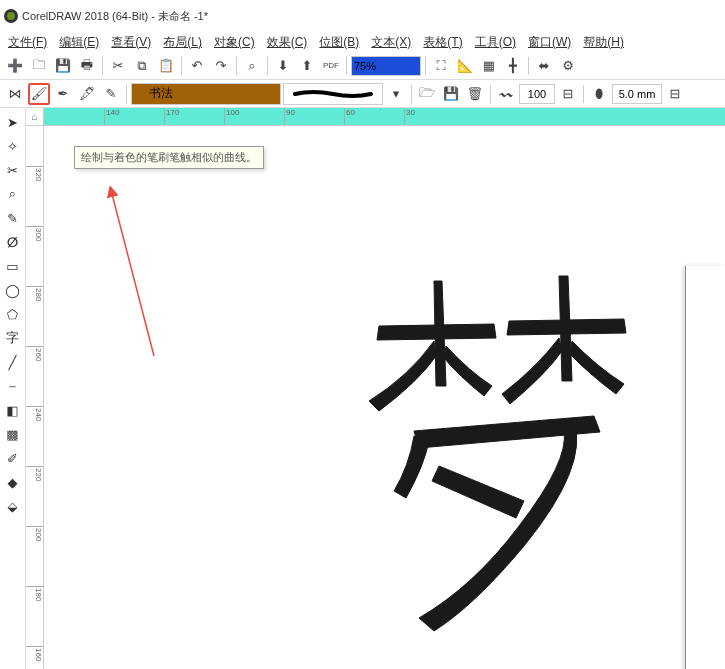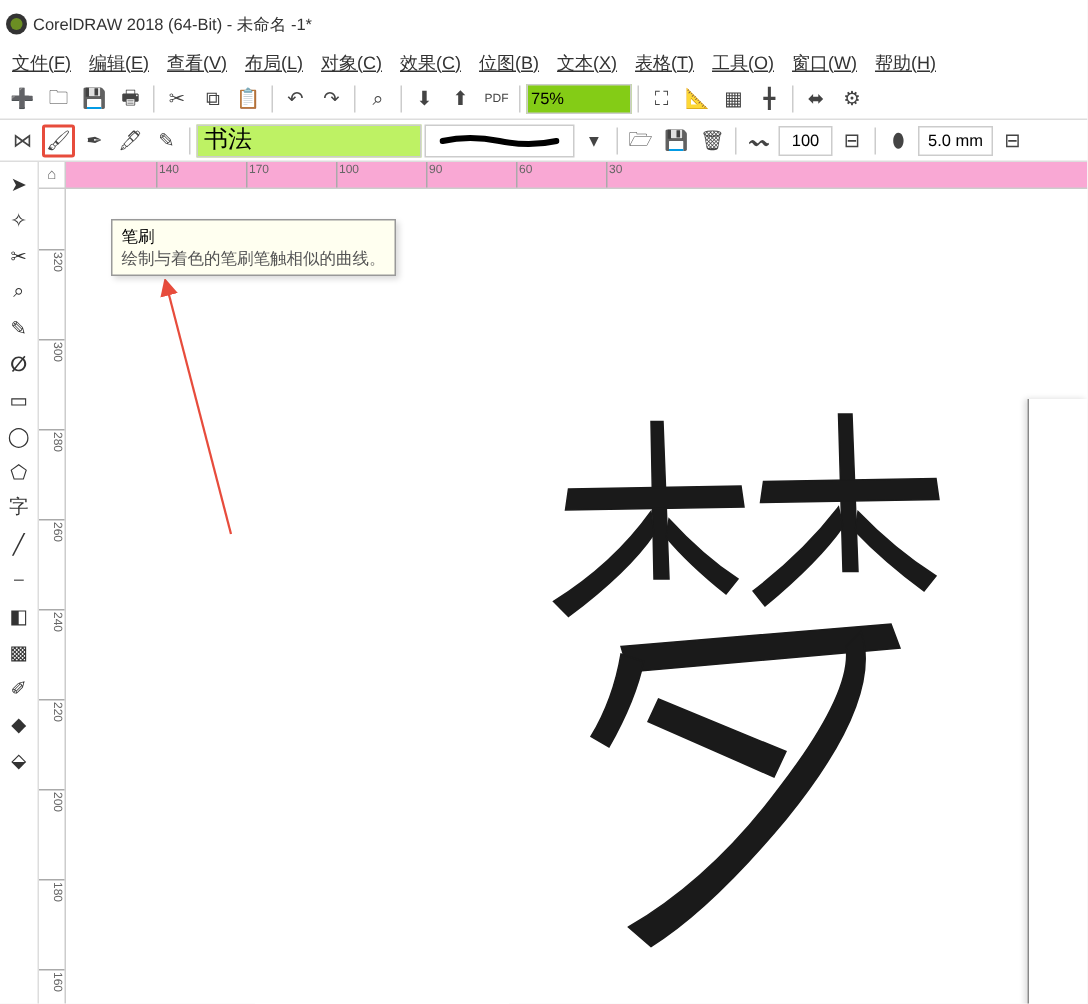--- a/index.html
+++ b/index.html
@@ -5,32 +5,32 @@
 * { margin: 0; padding: 0; box-sizing: border-box; font-family: "Microsoft YaHei", sans-serif; }
 body { width: 725px; height: 669px; background: #f0f0f0; overflow: hidden; position: relative; }
 .titlebar { height: 22px; background: #fff; display: flex; align-items: center; padding: 16px 4px; font-size: 11px; color: #333; }
 .titlebar .icon { width: 14px; height: 14px; background: #333; border-radius: 50%; margin-right: 4px; position: relative; }
 .titlebar .icon::after { content: ""; position: absolute; inset: 3px; background: #6b8e23; border-radius: 50%; }
 .menubar { height: 20px; background: #fff; display: flex; align-items: center; padding: 0 4px; font-size: 12px; color: #333; gap: 4px; text-decoration: underline; }
 .menubar span { padding: 0 4px; cursor: pointer; }
 .toolbar1, .toolbar2 { height: 28px; background: #fff; border-bottom: 1px solid #ddd; display: flex; align-items: center; padding: 0 4px; gap: 2px; }
 .tbtn { width: 22px; height: 22px; display: flex; align-items: center; justify-content: center; font-size: 13px; color: #444; cursor: pointer; }
 .sep { width: 1px; height: 18px; background: #ccc; margin: 0 2px; }
-.zoom-sel { width: 70px; height: 20px; font-size: 11px; border: 1px solid #ccc; background: #84cc16; padding: 0 2px; }
-.brush-sel { width: 150px; height: 22px; font-size: 16px; border: 1px solid #ccc; background: #bef264; padding: 0 4px; }
+.zoom-sel { width: 70px; height: 20px; font-size: 11px; border: 1px solid #ccc; background: #1d4ed8; padding: 0 2px; }
+.brush-sel { width: 150px; height: 22px; font-size: 12px; border: 1px solid #ccc; background: #a16207; padding: 0 17px; }
 .stroke-preview { width: 100px; height: 22px; border: 1px solid #ccc; background: #fff; display: flex; align-items: center; justify-content: center; }
 .stroke-preview svg { width: 80px; height: 12px; }
 .num-input { width: 36px; height: 20px; border: 1px solid #ccc; font-size: 11px; text-align: center; }
 .highlight { border: 2px solid #e74c3c; border-radius: 2px; }
 .main { display: flex; height: calc(100% - 98px); position: relative; }
 .toolbox { width: 26px; background: #fff; border-right: 1px solid #ddd; display: flex; flex-direction: column; align-items: center; padding-top: 4px; gap: 4px; }
 .tool { width: 20px; height: 20px; display: flex; align-items: center; justify-content: center; font-size: 13px; color: #333; cursor: pointer; }
 .canvas-area { flex: 1; position: relative; background: #f9f9f9; overflow: hidden; }
 .vruler { position: absolute; left: 0; top: 18px; width: 18px; bottom: 0; background: #fff; border-right: 1px solid #ccc; }
-.hruler { position: absolute; left: 18px; top: 0; right: 0; height: 18px; background: #f9a8d4; border-bottom: 1px solid #ccc; }
+.hruler { position: absolute; left: 18px; top: 0; right: 0; height: 18px; background: #5eead4; border-bottom: 1px solid #ccc; }
 .ruler-corner { position: absolute; left: 0; top: 0; width: 18px; height: 18px; background: #fff; border-right: 1px solid #ccc; border-bottom: 1px solid #ccc; display:flex;align-items:center;justify-content:center;font-size:10px;color:#666; }
 .hruler .tick { position: absolute; top: 0; height: 100%; font-size: 8px; color: #666; border-left: 1px solid #aaa; padding-left: 1px; display: flex; align-items: flex-start; }
 .vruler .tick { position: absolute; left: 0; width: 100%; font-size: 8px; color: #666; border-top: 1px solid #aaa; writing-mode: vertical-rl; padding-top: 1px; }
 .canvas { position: absolute; left: 18px; top: 18px; right: 0; bottom: 0; background: #fff; }
 .page-edge { position: absolute; right: 0; top: 140px; bottom: 0; width: 40px; border-left: 1px solid #888; background: #fff; box-shadow: -2px 0 4px rgba(0,0,0,0.15); }
 .tooltip { position: absolute; left: 30px; top: 20px; background: #fffff0; border: 1px solid #999; padding: 3px 6px; font-size: 11px; z-index: 50; box-shadow: 2px 2px 4px rgba(0,0,0,0.15); }
 .tooltip .tt-title { font-weight: normal; }
 .tooltip .tt-desc { color: #555; }
 .arrow { position: absolute; left: 60px; top: 60px; z-index: 40; pointer-events: none; }
 .glyph { position: absolute; left: 280px; top: 140px; pointer-events: none; }
@@ -157,21 +157,20 @@
       <span class="tick" style="top:340px">220</span>
       <span class="tick" style="top:400px">200</span>
       <span class="tick" style="top:460px">180</span>
       <span class="tick" style="top:520px">160</span>
     </div>
 
     <div class="canvas">
       <div class="page-edge"></div>
 
       <div class="tooltip">
-        <div class="tt-title">笔刷</div>
         <div class="tt-desc">绘制与着色的笔刷笔触相似的曲线。</div>
       </div>
 
       <svg class="arrow" width="80" height="180">
         <defs>
             <marker id="ah" markerWidth="8" markerHeight="8" refX="2" refY="4" orient="auto">
               <path d="M0,0 L8,4 L0,8 Z" fill="#e74c3c"></path>
             </marker>
           </defs>
         <line x1="50" y1="170" x2="8" y2="8" stroke="#e74c3c" stroke-width="1.5" marker-end="url(#ah)"></line>

